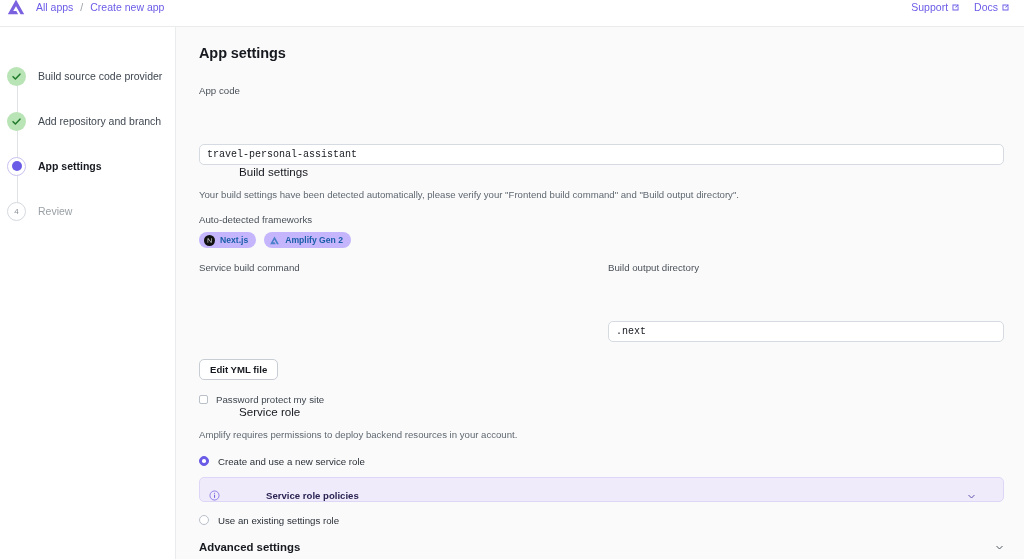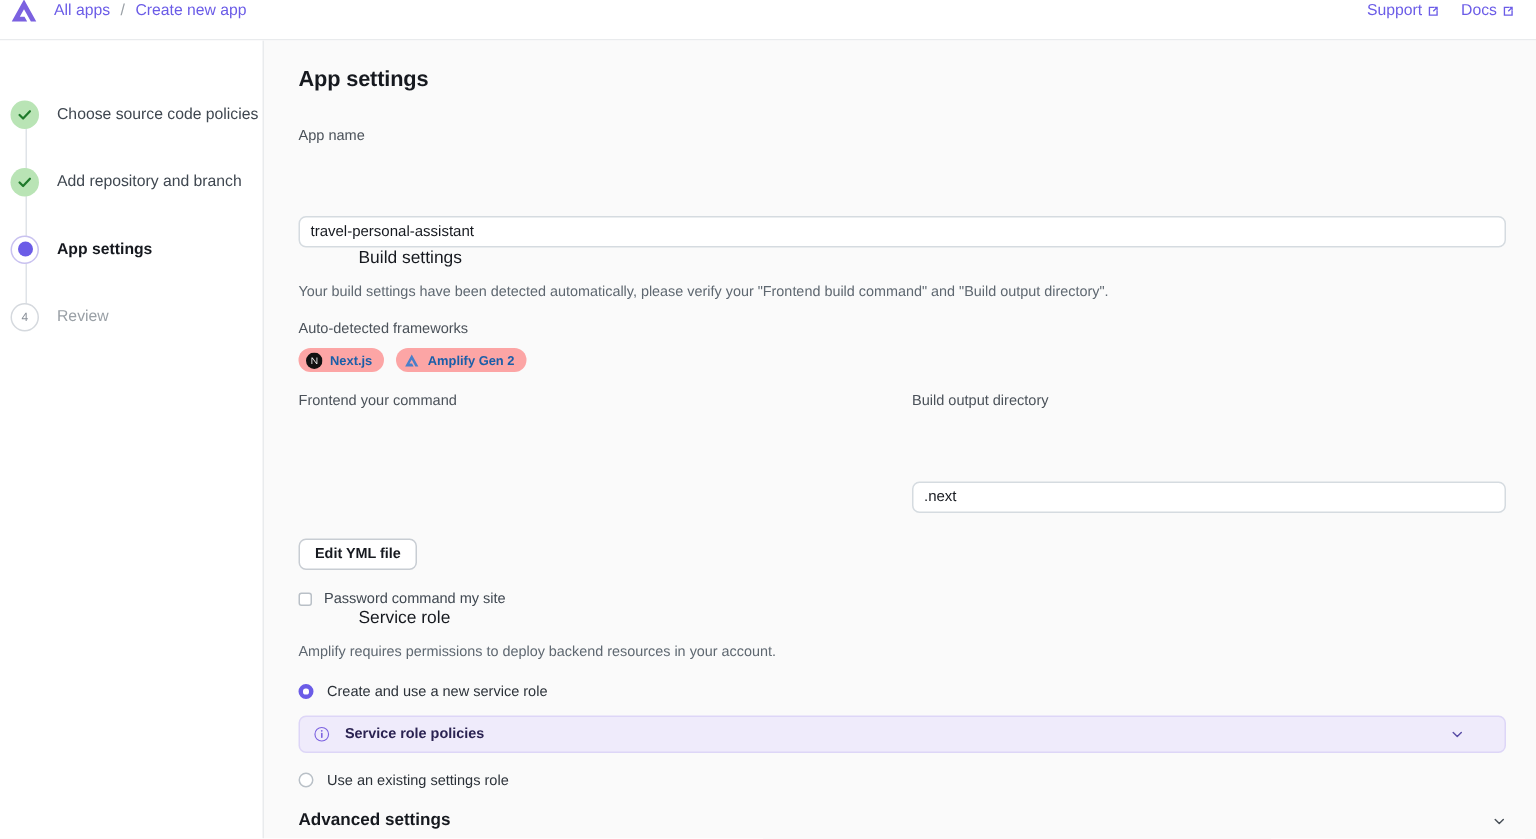--- a/index.html
+++ b/index.html
@@ -97,38 +97,38 @@
   .page-title { font-size: 14.5px; font-weight: bold; color: #16191f; letter-spacing: -0.1px; }
 
   .field-block { margin-top: 24px; }
   .field-label { font-size: 9.7px; color: #4a5159; margin-bottom: 4px; }
   .text-input {
     width: 100%; height: 21px;
     border: 1px solid #d5dbe0; border-radius: 5px;
     background: #ffffff;
     font-size: 10px; color: #16191f;
     padding: 0 7px;
-    font-family: Liberation Sans, sans-serif;
+    font-family: Liberation Mono, monospace;
     margin-top: 44px;
   }
 
   .section-title {
     font-size: 11.6px; font-weight: normal; color: #16191f;
     padding-left: 40px;
   }
   .section-desc {
     font-size: 9.6px; color: #5f6871; margin-top: 11px; line-height: 1.3;
   }
   .sub-label { font-size: 9.7px; color: #4a5159; margin-top: 13px; }
 
   .badge-row { display: flex; gap: 8px; margin-top: 7px; }
   .badge {
     display: inline-flex; align-items: center; gap: 5px;
     height: 16px; padding: 0 8px 0 5px;
-    background: #fca5a5; border-radius: 8px;
+    background: #c4b5fd; border-radius: 8px;
     font-size: 8.6px; font-weight: bold; color: #1a5ea8;
     cursor: default;
   }
   .badge-ico { width: 11px; height: 11px; display: block; flex: 0 0 auto; }
 
   .two-col { display: flex; gap: 13px; margin-top: 14px; }
   .col { flex: 1 1 0; min-width: 0; }
 
   .btn {
     height: 21px; padding: 0 10px;
@@ -158,23 +158,24 @@
   .radio.checked { border-color: #6b5ce7; background: #6b5ce7; }
   .radio.checked .inner { width: 3.5px; height: 3.5px; border-radius: 50%; background: #ffffff; }
   .radio-label { font-size: 9.7px; color: #2b3138; }
 
   .policy-panel {
     margin-top: 10px;
     height: 25px;
     background: #efebfb;
     border: 1px solid #ddd6f7;
     border-radius: 5px;
-    display: flex; align-items: center;
+    display: flex; align-items: flex-end;
     padding: 0 27px 0 9px;
     cursor: pointer;
+    gap: 36px;
   }
   .info-ico { width: 11px; height: 11px; display: block; flex: 0 0 auto; }
   .policy-title {
     margin-left: 10px;
     font-size: 9.6px; font-weight: bold; color: #2b2352;
   }
   .chev { margin-left: auto; width: 9px; height: 9px; display: block; }
 
   .adv-panel {
     margin-top: 9px;
@@ -233,21 +234,21 @@
     <div class="step-connector" style="top:54px;height:45px;"></div>
     <div class="step-connector" style="top:99px;height:45px;"></div>
     <div class="step-connector" style="top:144px;height:45px;"></div>
 
     <div class="step">
       <span class="step-bullet done">
         <svg viewBox="0 0 14 14">
             <path d="M2.6 7.2 L5.6 10.2 L11.4 4" stroke="#1f7a2b" stroke-width="1.9" fill="none" stroke-linecap="round" stroke-linejoin="round"></path>
           </svg>
       </span>
-      <span class="step-label">Choose source code policies</span>
+      <span class="step-label">Build source code provider</span>
     </div>
 
     <div class="step">
       <span class="step-bullet done">
         <svg viewBox="0 0 14 14">
             <path d="M2.6 7.2 L5.6 10.2 L11.4 4" stroke="#1f7a2b" stroke-width="1.9" fill="none" stroke-linecap="round" stroke-linejoin="round"></path>
           </svg>
       </span>
       <span class="step-label">Add repository and branch</span>
     </div>
@@ -263,21 +264,21 @@
       <span class="step-bullet pending">4</span>
       <span class="step-label">Review</span>
     </div>
   </div>
 
   <div class="main">
 
     <div class="page-title">App settings</div>
 
     <div class="field-block">
-      <div class="field-label">App name</div>
+      <div class="field-label">App code</div>
       <input class="text-input" type="text" value="travel-personal-assistant" style="">
     </div>
 
     <div class="section-title">Build settings</div>
     <div class="section-desc">Your build settings have been detected automatically, please verify your "Frontend build command" and "Build output directory".</div>
 
     <div class="sub-label">Auto-detected frameworks</div>
     <div class="badge-row">
       <span class="badge">
         <svg class="badge-ico" viewBox="0 0 16 16">
@@ -289,35 +290,35 @@
       <span class="badge">
         <svg class="badge-ico" viewBox="0 0 16 16">
           <path d="M8 2 L14.4 13.6 L11.5 13.6 L8 7 L5.8 10.6 L8.3 10.6 L9.8 13.6 L1.6 13.6 Z" fill="#4a7fc9"></path>
         </svg>
         <span>Amplify Gen 2</span>
       </span>
     </div>
 
     <div class="two-col">
       <div class="col">
-        <div class="field-label">Frontend your command</div>
+        <div class="field-label">Service build command</div>
       </div>
       <div class="col">
         <div class="field-label">Build output directory</div>
         <input class="text-input" type="text" value=".next" style="">
       </div>
     </div>
 
     <div class="edit-yml-wrap">
       <button class="btn">Edit YML file</button>
     </div>
 
     <div class="check-row">
       <span class="checkbox"></span>
-      <span class="check-label">Password command my site</span>
+      <span class="check-label">Password protect my site</span>
     </div>
 
     <div class="section-title">Service role</div>
     <div class="section-desc">Amplify requires permissions to deploy backend resources in your account.</div>
 
     <div class="radio-row" style="margin-top:14px;">
       <span class="radio checked">
           <span class="inner"></span>
         </span>
       <span class="radio-label">Create and use a new service role</span>

